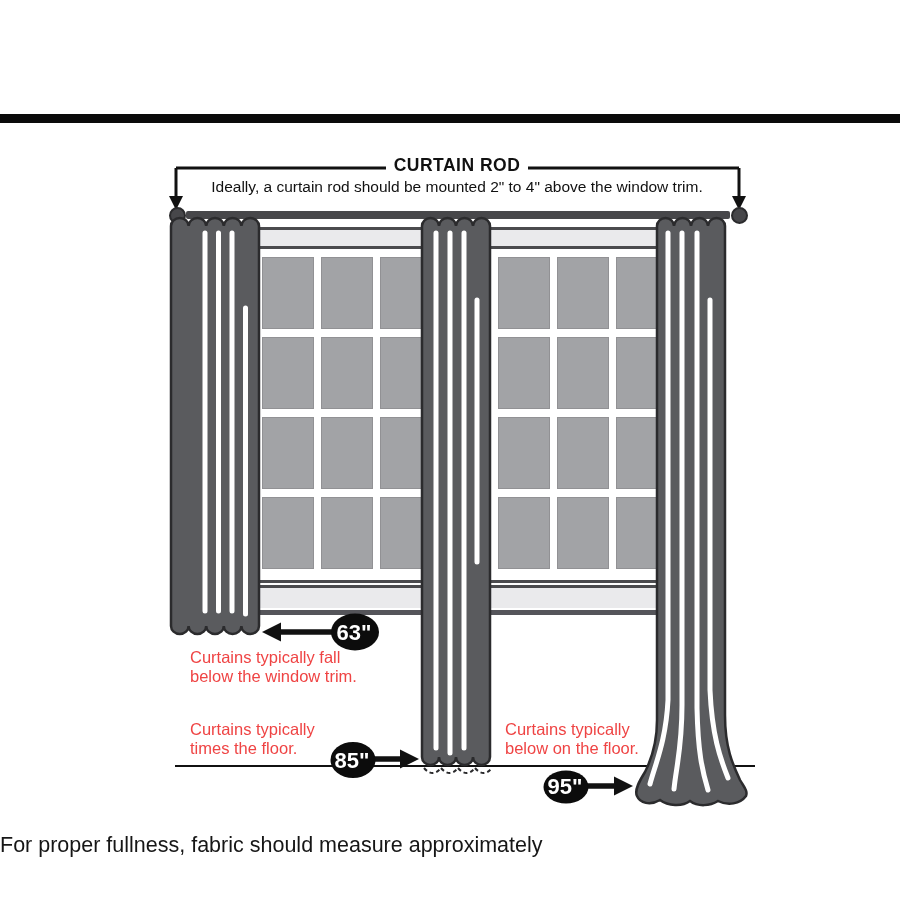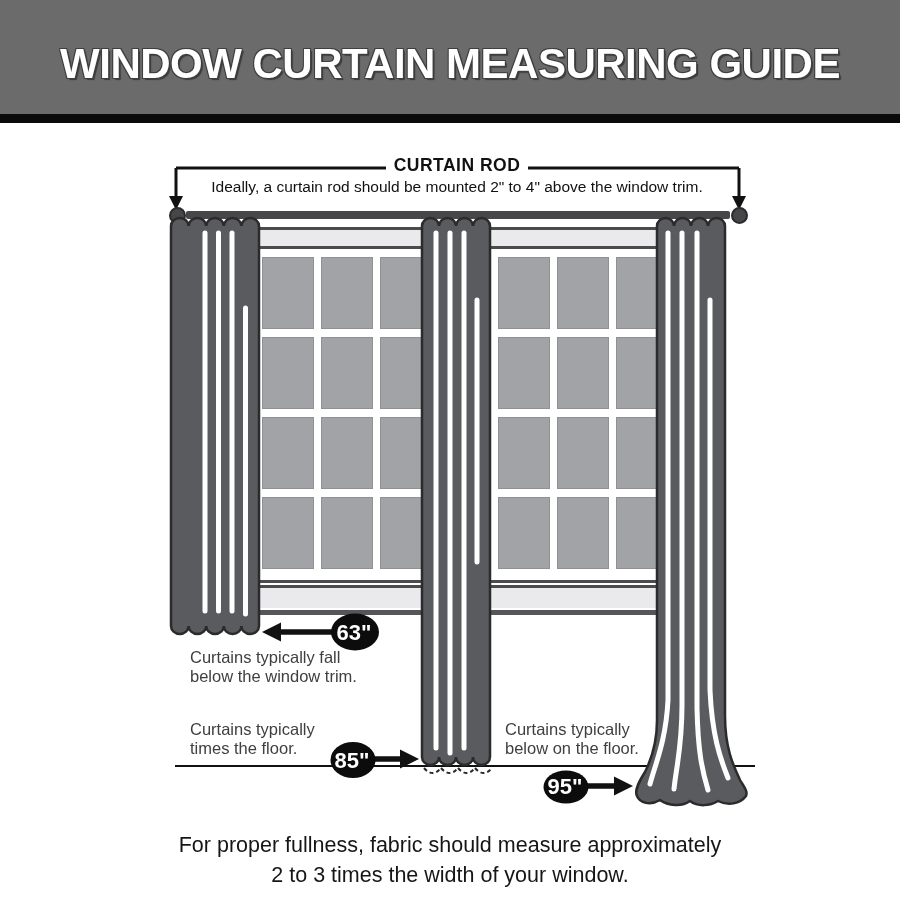--- a/index.html
+++ b/index.html
@@ -40,31 +40,28 @@
   .overlay{position:absolute;left:0;top:0;width:900px;height:900px;}
   .blk{stroke:var(--ink,#111);}
   .curtain{fill:var(--curtain,#5a5b5e);stroke:var(--curtain-outline,#2b2b2d);stroke-width:2.5px;}
   .pleat{stroke:#fff;stroke-width:5px;stroke-linecap:round;fill:none;}
   .rod{fill:var(--rod,#47474a);}
   .finial{fill:var(--rod,#47474a);stroke:var(--curtain-outline,#2b2b2d);stroke-width:2px;}
   .badge{fill:var(--label-bg,#0c0c0c);}
   .badge-text{fill:var(--label-text,#ffffff);font-weight:bold;font-size:22px;text-anchor:middle;font-family:"Liberation Sans","DejaVu Sans",sans-serif;}
   .dash-arc{stroke:var(--curtain-outline,#2b2b2d);stroke-width:2px;fill:none;stroke-dasharray:4 3;}
   
-  .note{position:absolute;font-size:16.5px;line-height:19px;color:#404040;}
-  .footer-note{position:absolute;left:0;top:830px;width:900px;text-align:center;font-size:21.5px;line-height:30px;color:#161616;}
+  .note{position:absolute;font-size:16.5px;line-height:19px;color:#ef4444;}
+  .footer-note{position:absolute;left:0;top:830px;width:900px;text-align:left;font-size:21.5px;line-height:30px;color:#161616;}
 </style>
 </head>
 <body>
 
 <div id="stage">
 
-  <div class="header">
-    <div class="title">WINDOW CURTAIN MEASURING GUIDE</div>
-  </div>
   <div class="header-bar"></div>
 
   <div class="rod-label">CURTAIN ROD</div>
   <div class="rod-caption">Ideally, a curtain rod should be mounted 2" to 4" above the window trim.</div>
 
   <div class="window-frame">
     <div class="head-line-top"></div>
     <div class="head-band"></div>
     <div class="head-line-bot"></div>
     <div class="panes">
@@ -187,16 +184,15 @@
     <div>Curtains typically</div>
     <div>times the floor.</div>
   </div>
   <div class="note" style="left:505px;top:720px;">
     <div>Curtains typically</div>
     <div>below on the floor.</div>
   </div>
 
   <div class="footer-note">
     <div>For proper fullness, fabric should measure approximately</div>
-    <div>2 to 3 times the width of your window.</div>
   </div>
 
 </div>
 
 </body></html>

